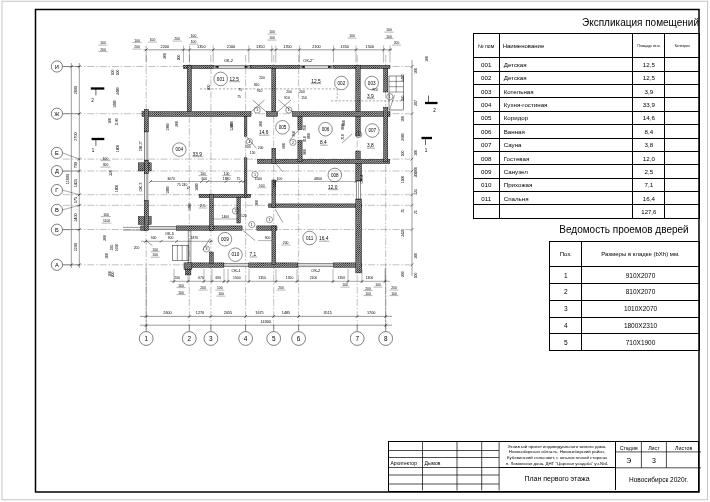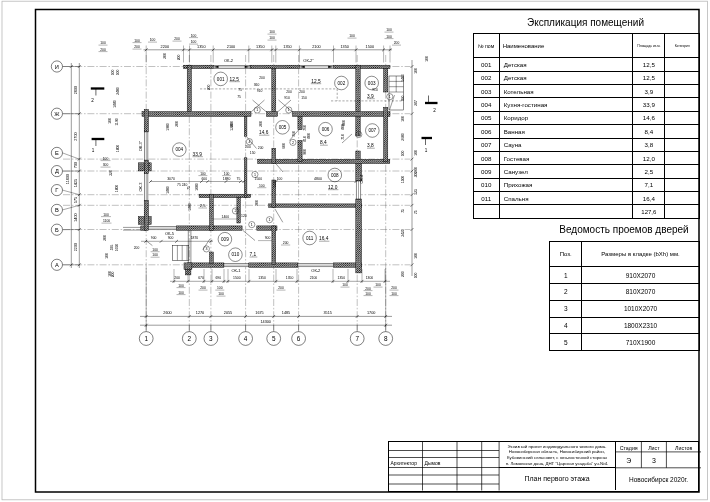--- a/index.html
+++ b/index.html
@@ -576,21 +576,21 @@
       <line x1="150.6" y1="251.7" x2="159.6" y2="251.7" stroke="#000" stroke-width="0.3"></line>
       <text x="155.1" y="256.1" font-size="3.3" text-anchor="middle" fill="#000" font-weight="normal">100</text>
       <line x1="150.6" y1="257.2" x2="159.6" y2="257.2" stroke="#000" stroke-width="0.3"></line>
       <text x="177.5" y="124.0" font-size="3.3" text-anchor="middle" fill="#000" font-weight="normal" transform="rotate(-90 177.5 124.0)">200</text>
       <text x="136.5" y="249.3" font-size="3.3" text-anchor="middle" fill="#000" font-weight="normal">200</text>
       <text x="178.9" y="186.0" font-size="3.3" text-anchor="middle" fill="#000" font-weight="normal">75</text>
       <text x="184.5" y="186.0" font-size="3.3" text-anchor="middle" fill="#000" font-weight="normal">240</text>
       <text x="152.0" y="242.0" font-size="0.01" text-anchor="middle" fill="#000" font-weight="normal">ОК-5</text>
 </svg>
 
-<div class="abs" style="left:472px;top:17px;width:227px;text-align:center;font-size:10px;">Экспликация помещений</div>
+<div class="abs" style="left:472px;top:17px;width:227px;text-align:right;font-size:10px;">Экспликация помещений</div>
 
 <div class="abs" style="left:472.7px;top:33px;">
 <table style="width:226.3px;border:1.4px solid #000;table-layout:fixed;">
 <colgroup>
           <col style="width:26px">
           <col style="width:133.6px">
           <col style="width:32.1px">
           <col style="width:34.6px">
         </colgroup>
 <tbody>

